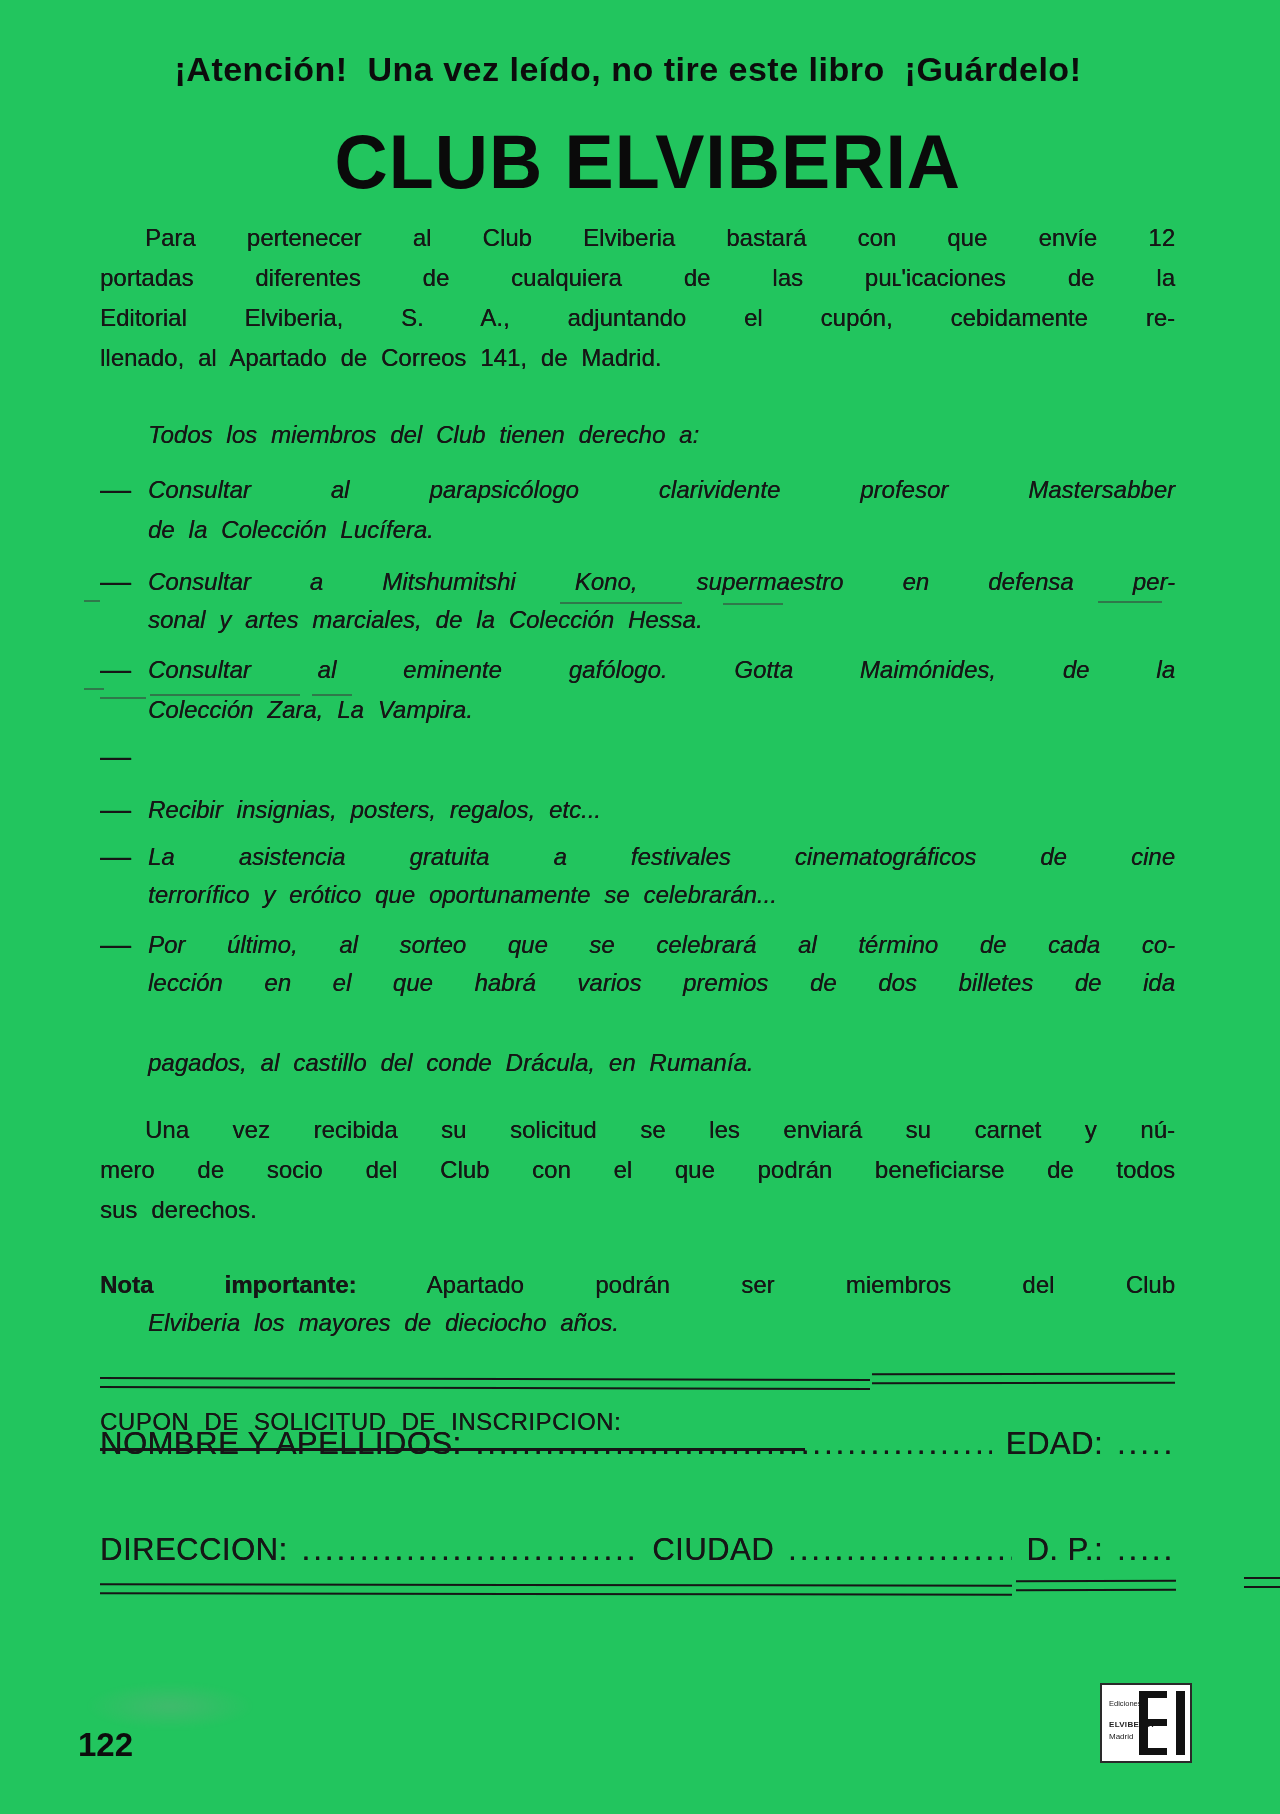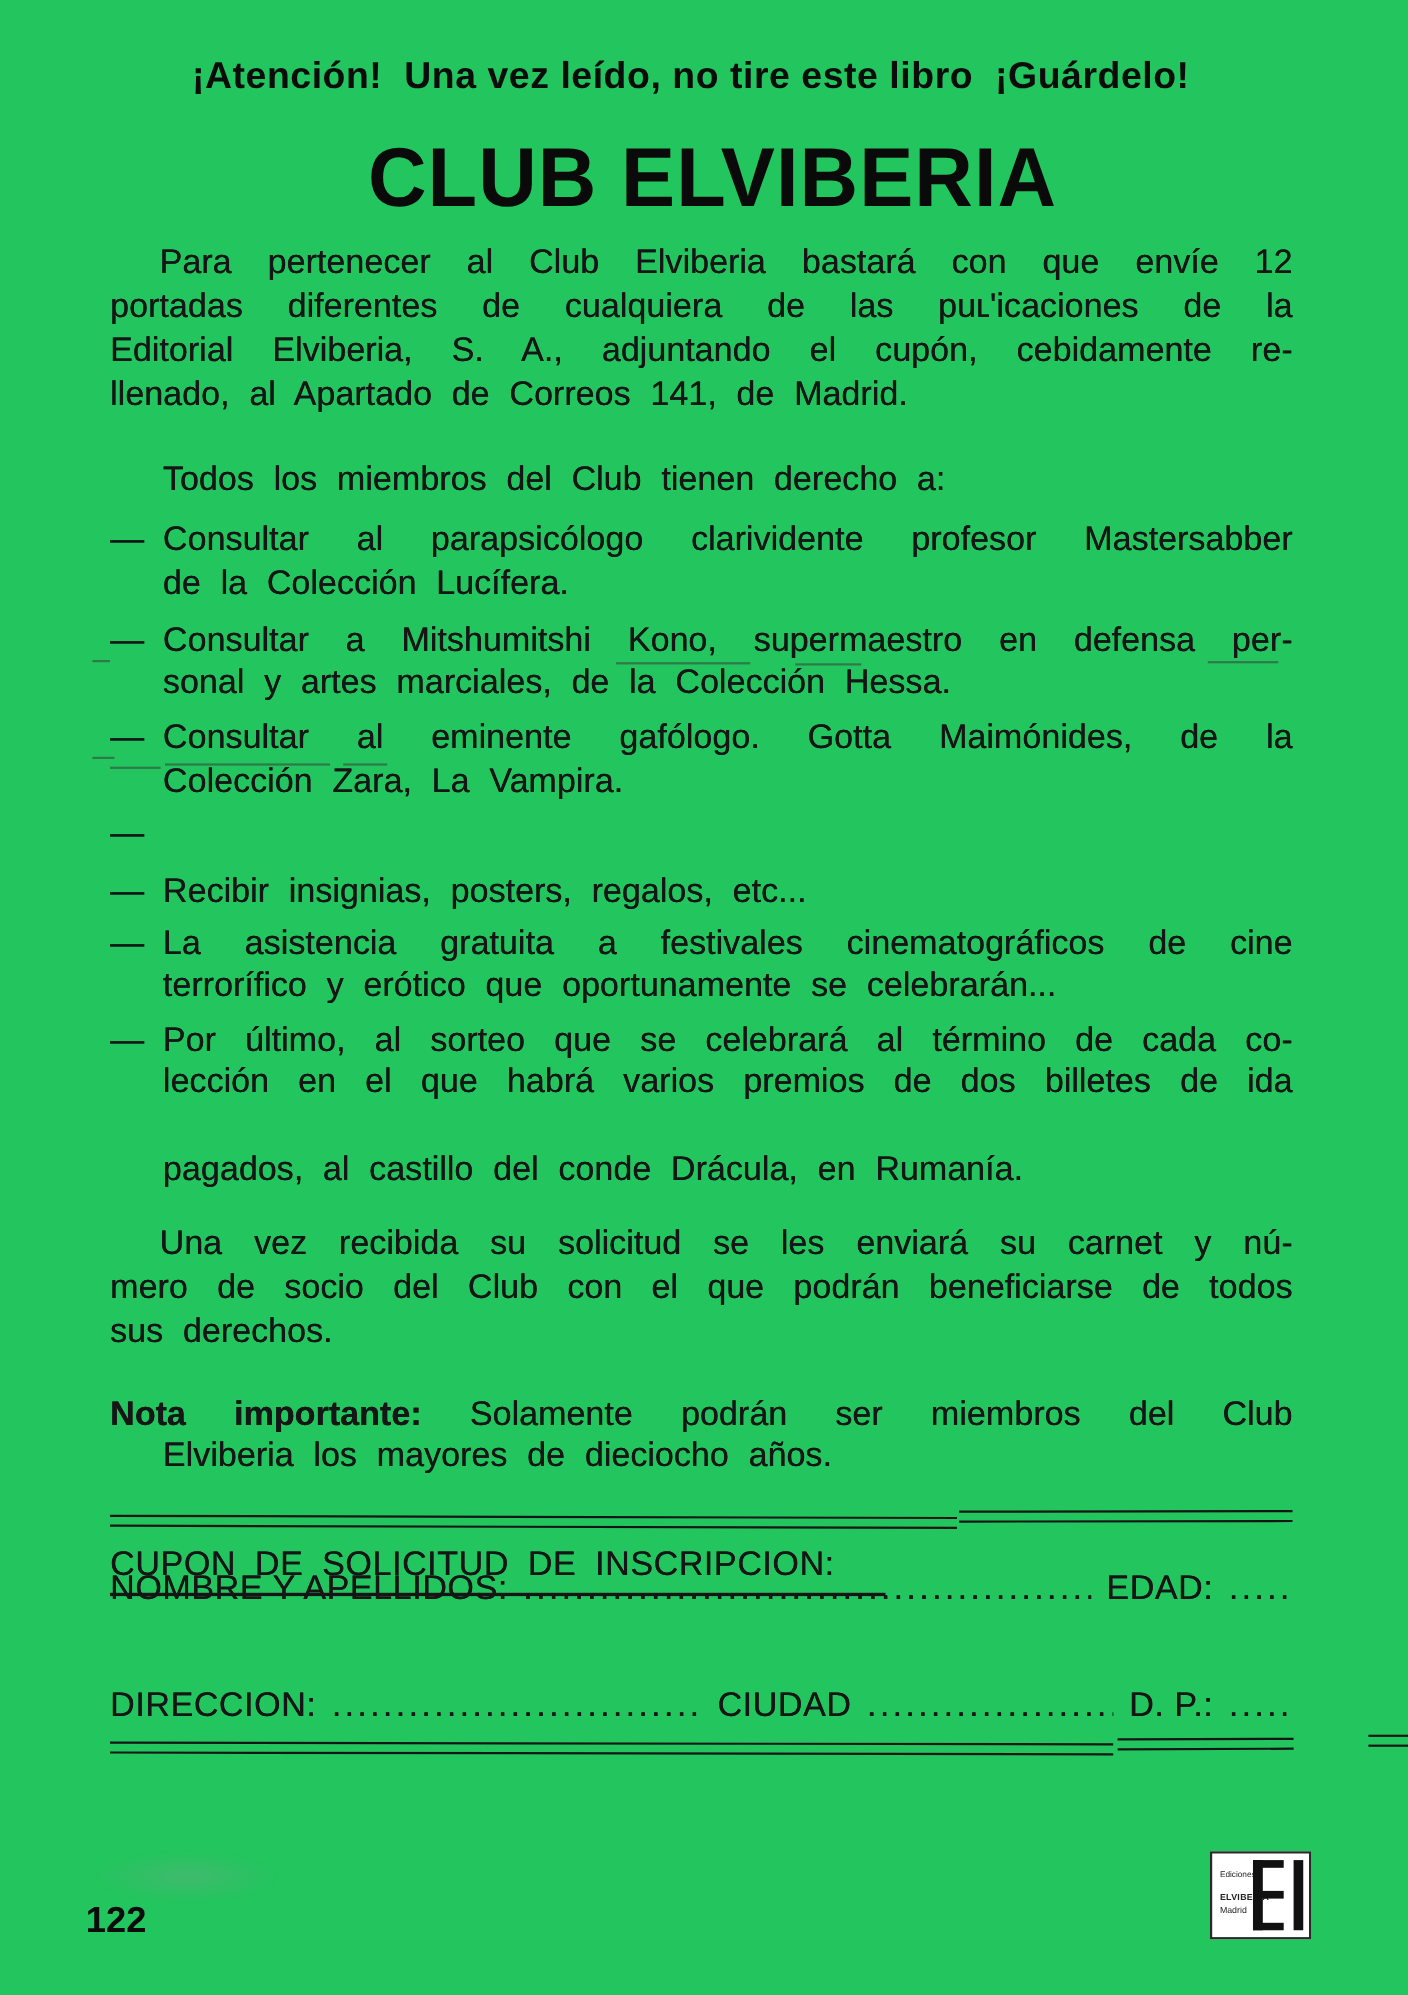--- a/index.html
+++ b/index.html
@@ -14,27 +14,27 @@
     font-size:34px;font-weight:700;color:#0c0c0c;white-space:pre-wrap;
     transform:translateX(-12px);letter-spacing:.5px;
   }
   .title{
     position:absolute;top:118px;left:0;width:1280px;margin:0;text-align:center;
     font-size:76px;font-weight:700;color:#0a0a0a;letter-spacing:1px;
     transform:scaleX(.97) translateX(8px);
   }
   .ln{
     position:absolute;left:100px;width:1075px;height:40px;line-height:40px;
-    font-size:31px;text-shadow:.25px 0 0 currentColor;white-space:normal;
+    font-size:24px;text-shadow:.25px 0 0 currentColor;white-space:normal;
   }
   .fill{text-align:justify;text-align-last:justify;}
   .ws{word-spacing:.30em;}
   .b{font-weight:700;}
   .dash{position:absolute;left:100px;width:46px;height:40px;line-height:40px;font-size:31px;text-shadow:.25px 0 0 currentColor;}
-  .bt{left:148px;width:1027px;}
+  .bt{left:148px;width:1027px;font-style:italic;}
   .rule2x{position:absolute;height:7px;border-top:2px solid #161616;border-bottom:2px solid #161616;}
   .hrule{position:absolute;height:3px;background:#161616;}
   .coupon-row{
     position:absolute;left:100px;width:1075px;height:40px;
     display:flex;align-items:baseline;gap:14px;
     font-size:31px;line-height:40px;text-shadow:.25px 0 0 currentColor;letter-spacing:.5px;
   }
   .coupon-row .lbl{flex:0 0 auto;white-space:nowrap;}
   .dots{overflow:hidden;white-space:nowrap;letter-spacing:3px;}
   .grow1{flex:1 1 0;}
@@ -94,21 +94,21 @@
 
   <div class="dash" style="top:925px">—</div>
   <div class="ln fill bt" style="top:925px">Por último, al sorteo que se celebrará al término de cada co-</div>
   <div class="ln fill bt" style="top:963px">lección en el que habrá varios premios de dos billetes de ida</div>
   <div class="ln ws bt" style="top:1043px">pagados, al castillo del conde Drácula, en Rumanía.</div>
 
   <div class="ln fill" style="top:1110px;left:145px;width:1030px">Una vez recibida su solicitud se les enviará su carnet y nú-</div>
   <div class="ln fill" style="top:1150px">mero de socio del Club con el que podrán beneficiarse de todos</div>
   <div class="ln ws" style="top:1190px">sus derechos.</div>
 
-  <div class="ln fill" style="top:1265px"><span class="b">Nota importante:</span> <span>Solamente podrán ser miembros del Club</span></div>
+  <div class="ln fill" style="top:1265px"><span class="b">Nota importante:</span> <span>Apartado podrán ser miembros del Club</span></div>
   <div class="ln ws bt" style="top:1303px">Elviberia los mayores de dieciocho años.</div>
 
   <div class="rule2x" style="top:1378px;left:100px;width:770px;transform:rotate(.15deg)"></div>
   <div class="rule2x" style="top:1373px;left:872px;width:303px;transform:rotate(-.1deg)"></div>
 
   <div class="ln" style="top:1402px;word-spacing:8px;letter-spacing:.5px">CUPON DE SOLICITUD DE INSCRIPCION:</div>
   <div class="hrule" style="top:1448px;left:100px;width:705px"></div>
 
   <div class="coupon-row" style="top:1424px">
     <span class="lbl">NOMBRE Y APELLIDOS:</span>

